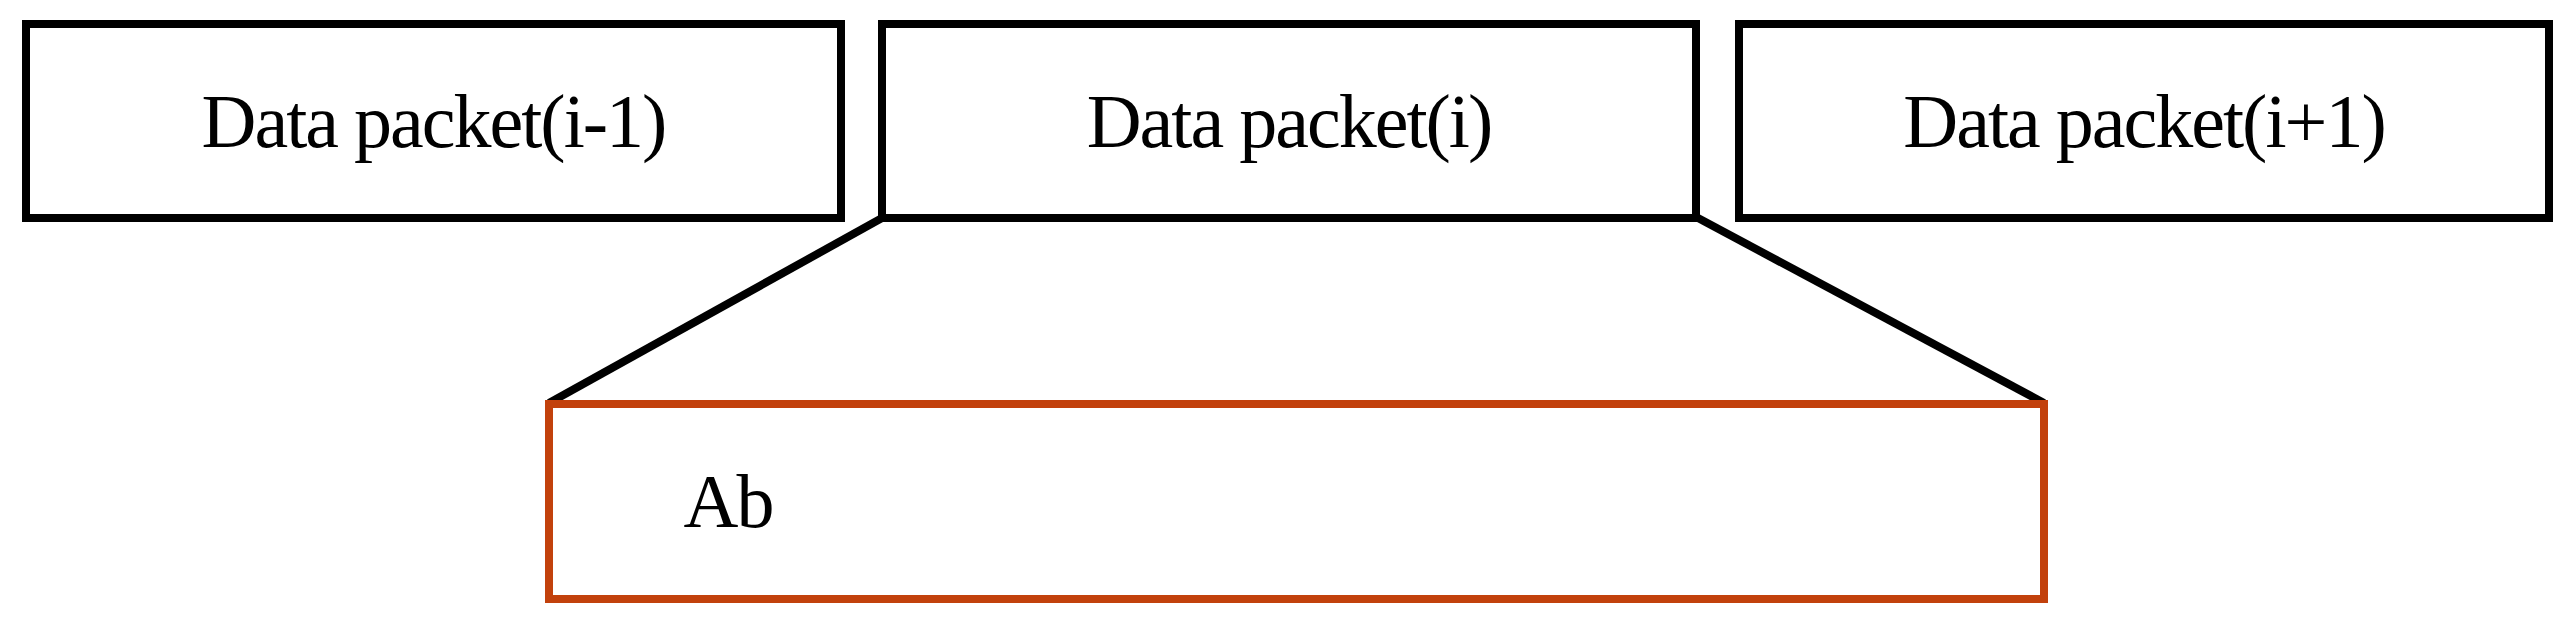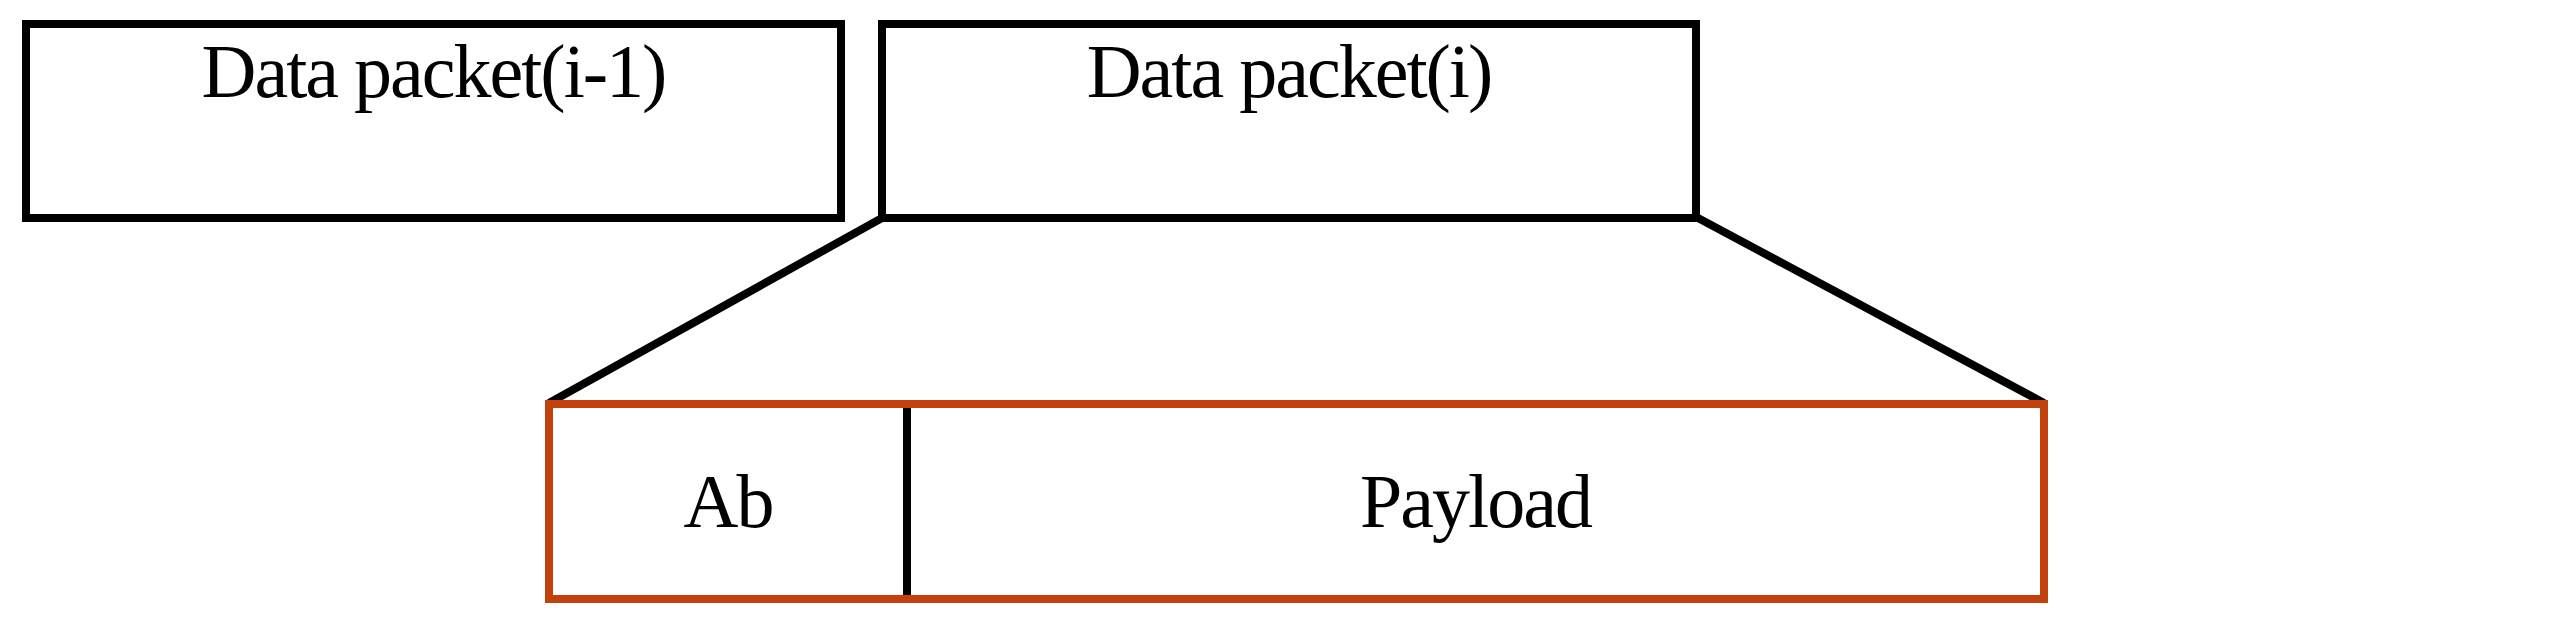--- a/index.html
+++ b/index.html
@@ -13,21 +13,21 @@
     color: #000000;
     overflow: hidden;
   }
   .packet-box {
     position: absolute;
     top: 20px;
     height: 202px;
     border: 8px solid #000000;
     background: #ffffff;
     display: flex;
-    align-items: flex-start;
+    align-items: center;
     justify-content: center;
   }
   #packet-box-prev    { left: 22px;   width: 823px; }
   #packet-box-current { left: 878px;  width: 822px; }
   #packet-box-next    { left: 1735px; width: 818px; }
   .label {
     font-size: 76px;
     letter-spacing: -2px;
     white-space: nowrap;
     color: #000000;
@@ -66,28 +66,28 @@
 <div id="canvas">
 
   <div class="packet-box" id="packet-box-prev">
     <span class="label">Data packet(i-1)</span>
   </div>
 
   <div class="packet-box" id="packet-box-current">
     <span class="label">Data packet(i)</span>
   </div>
 
+  <div class="packet-box" id="packet-box-next">
+    <span class="label">Data packet(i+1)</span>
+  </div>
 
   <svg id="expansion-lines" viewBox="0 0 2575 628" xmlns="http://www.w3.org/2000/svg">
     <line x1="882" y1="218" x2="549" y2="403" stroke="#000000" stroke-width="8"></line>
     <line x1="1698" y1="218" x2="2044" y2="403" stroke="#000000" stroke-width="8"></line>
   </svg>
 
   <div id="packet-detail-box">
     <div class="detail-cell" id="ab-field">
       <span class="label">Ab</span>
     </div>
-    <div class="detail-cell" id="payload-field">
-      <span class="label">Payload</span>
-    </div>
   </div>
 
 </div>
 
 </body></html>

